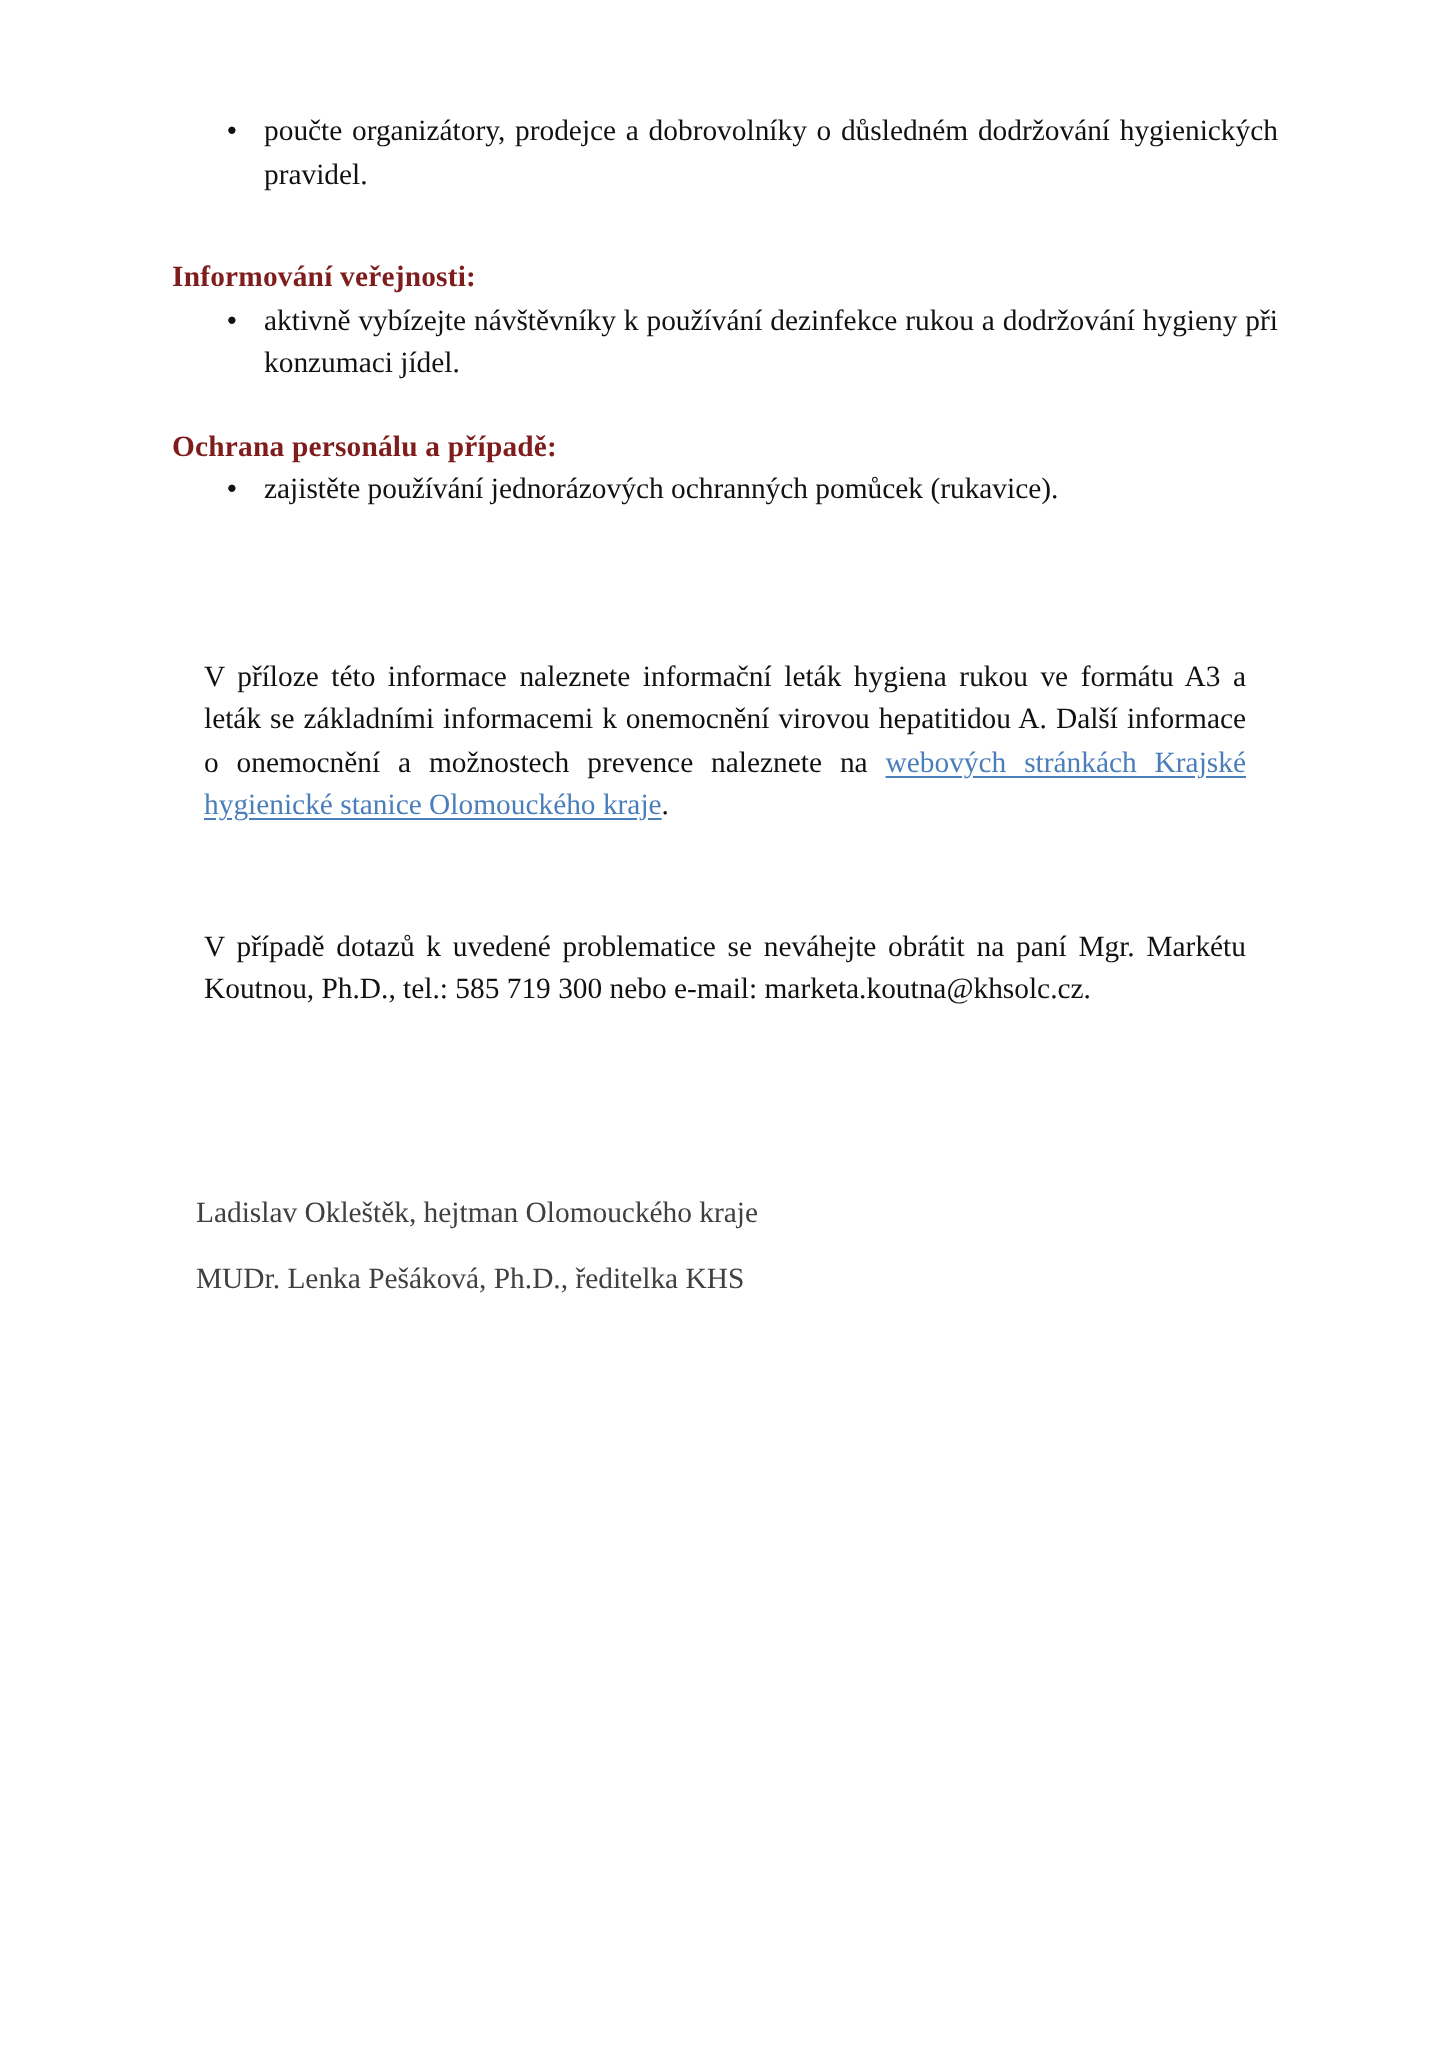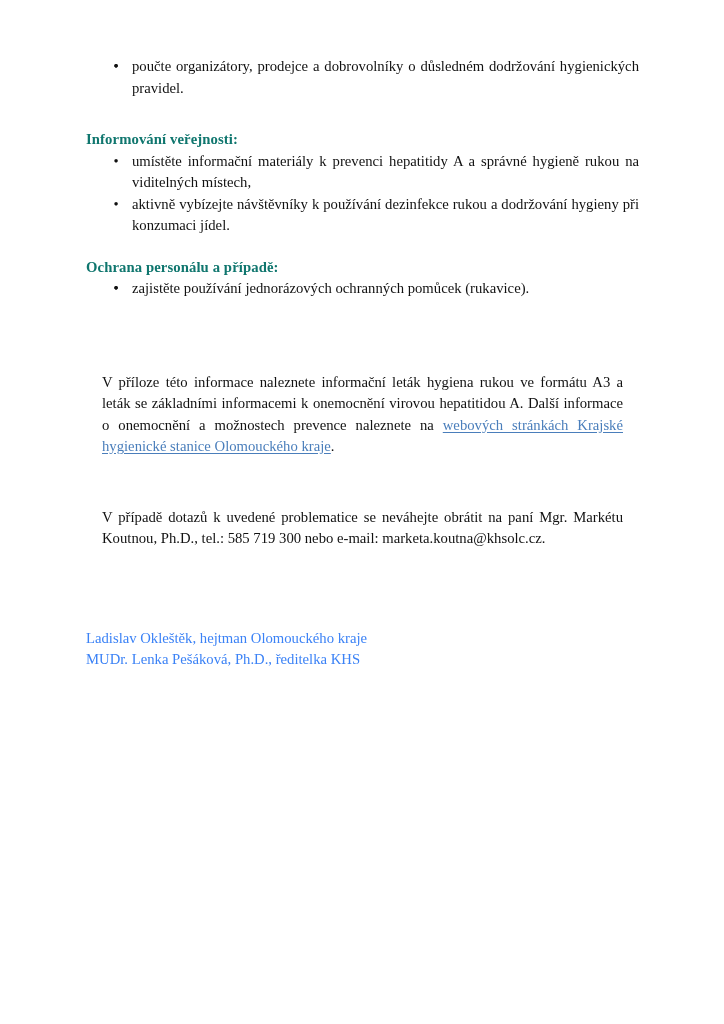--- a/index.html
+++ b/index.html
@@ -39,21 +39,21 @@
     text-align: justify;
     margin: 16px;
     color: #111111;
   }
 
   .heading {
     font-size: 14.7px;
     line-height: 21.5px;
     font-weight: bold;
     margin: 0;
-    color: #0f766e;
+    color: #7f1d1d;
     letter-spacing: .1px;
   }
 
   
   ul.bullets {
     list-style: none;
     margin: 0;
     padding: 0;
   }
   ul.bullets > li {
@@ -89,22 +89,22 @@
   .doclink {
     color: #4a7ebb;
     text-decoration: underline;
     text-underline-offset: 2px;
   }
 
   .signature {
     font-size: 14.7px;
     line-height: 21.5px;
     text-align: left;
-    margin: 0;
-    color: #3b82f6;
+    margin: 12px;
+    color: #404040;
   }
 </style>
 </head>
 <body>
 
 <div class="page">
   <div class="content">
 
     <ul class="bullets">
       <li class="ragged">
@@ -115,21 +115,20 @@
         <span>poučte organizátory, prodejce a dobrovolníky o důsledném dodržování hygienických pravidel.</span>
       </li>
     </ul>
 
     <div class="gap-lg"></div>
 
     <p class="heading">Informování veřejnosti:</p>
     <ul class="bullets">
       <li>
         <span class="bullet-dot">•</span>
-        <span>umístěte informační materiály k prevenci hepatitidy A a správné hygieně rukou na viditelných místech,</span>
       </li>
       <li>
         <span class="bullet-dot">•</span>
         <span>aktivně vybízejte návštěvníky k používání dezinfekce rukou a dodržování hygieny při konzumaci jídel.</span>
       </li>
     </ul>
 
     <div class="gap-md"></div>
 
     <p class="heading">Ochrana personálu a případě:</p>

